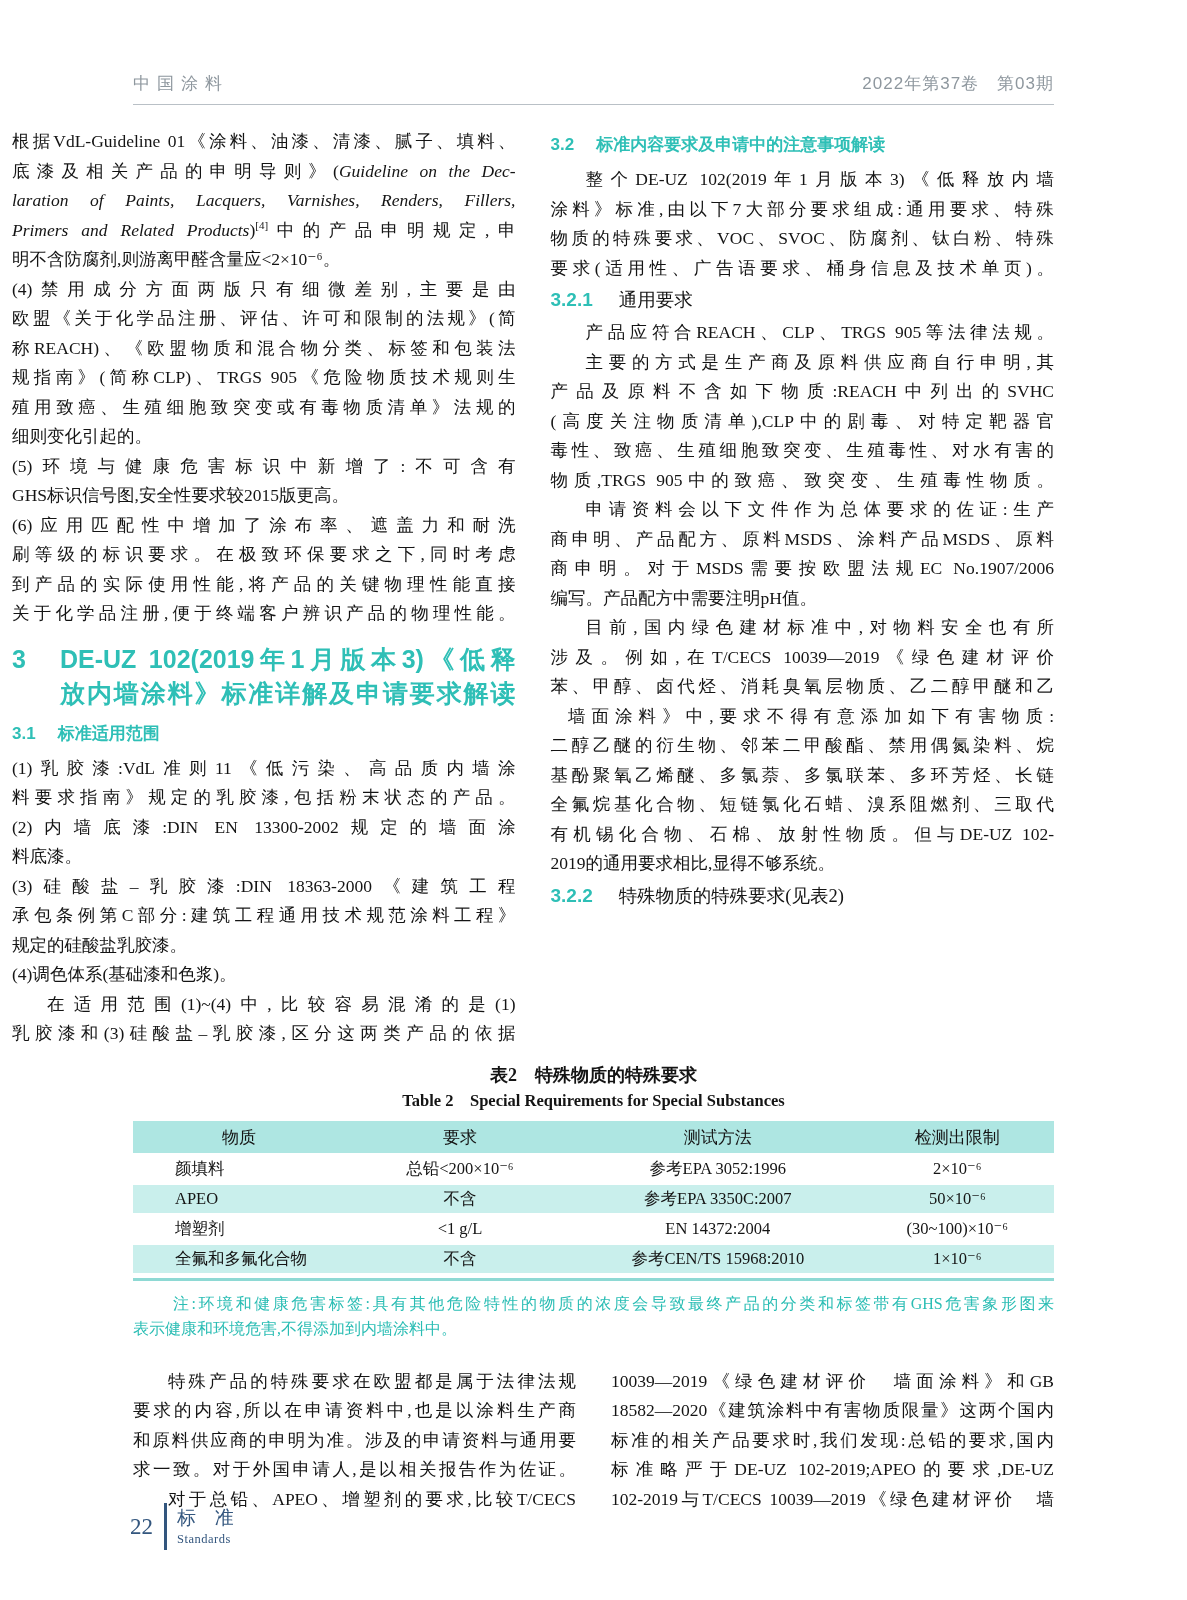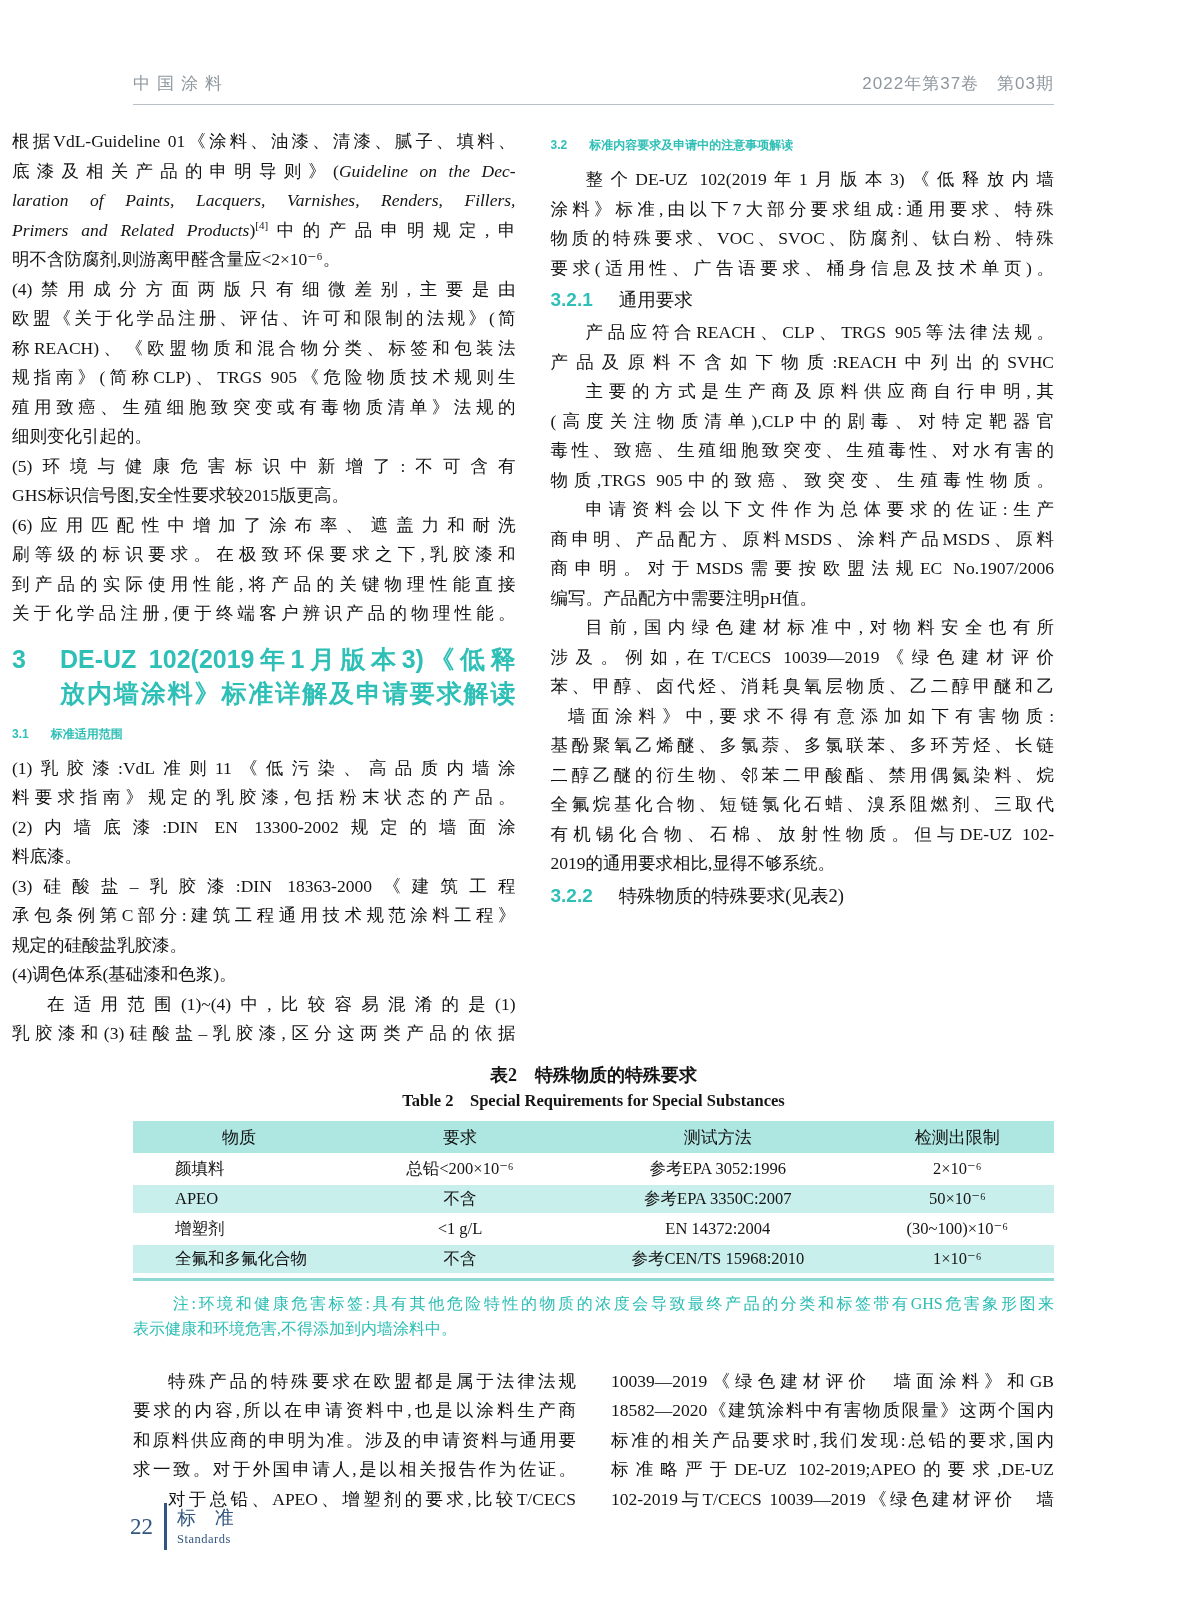--- a/index.html
+++ b/index.html
@@ -35,21 +35,21 @@
   .h3head{
     display:flex;color:#2ebfb6;font-family:"Liberation Sans","DejaVu Sans",sans-serif;
     font-weight:bold;font-size:25px;line-height:34px;margin:13px 0 9px;
   }
   .h3head .num{width:48px;flex:none;}
   .h3head .htext{flex:1;min-width:0;}
   .hline{display:block;text-align:justify;text-align-last:justify;}
   
   .h-sub{
     color:#2ebfb6;font-family:"Liberation Sans","DejaVu Sans",sans-serif;
-    font-weight:bold;font-size:12px;line-height:30px;margin:3px 0 5px;display:flex;
+    font-weight:bold;font-size:17px;line-height:30px;margin:3px 0 5px;display:flex;
   }
   .h-sub .num{margin-right:22px;flex:none;}
   .h-sub3{display:flex;font-size:19px;line-height:30px;margin:2px 0 3px;}
   .h-sub3 .num{
     color:#2ebfb6;font-family:"Liberation Sans","DejaVu Sans",sans-serif;
     font-weight:bold;margin-right:26px;flex:none;
   }
   .h-sub3 .title{color:#141414;font-size:18.5px;}
   
   .table-block{padding:0 133px;margin-top:14px;}
@@ -102,21 +102,21 @@
           <div class="tline short"><span>明不含防腐剂,则游离甲醛含量应&lt;2×10⁻⁶。</span></div>
           <div class="tline"><span>(4)禁用成分方面两版只有细微差别,主要是由</span></div>
           <div class="tline"><span>欧盟《关于化学品注册、评估、许可和限制的法规》(简</span></div>
           <div class="tline"><span>称REACH)、《欧盟物质和混合物分类、标签和包装法</span></div>
           <div class="tline"><span>规指南》(简称CLP)、TRGS 905《危险物质技术规则生</span></div>
           <div class="tline"><span>殖用致癌、生殖细胞致突变或有毒物质清单》法规的</span></div>
           <div class="tline short"><span>细则变化引起的。</span></div>
           <div class="tline"><span>(5)环境与健康危害标识中新增了:不可含有</span></div>
           <div class="tline short"><span>GHS标识信号图,安全性要求较2015版更高。</span></div>
           <div class="tline"><span>(6)应用匹配性中增加了涂布率、遮盖力和耐洗</span></div>
-          <div class="tline"><span>刷等级的标识要求。在极致环保要求之下,乳胶漆和</span></div>
+          <div class="tline"><span>刷等级的标识要求。在极致环保要求之下,同时考虑</span></div>
           <div class="tline"><span>到产品的实际使用性能,将产品的关键物理性能直接</span></div>
           <div class="tline"><span>关于化学品注册,便于终端客户辨识产品的物理性能。</span></div>
         </div>
 
       <div class="h3head">
         <span class="num">3</span>
         <span class="htext">
           <span class="hline">DE-UZ 102(2019年1月版本3)《低释</span>
           <span class="hline">放内墙涂料》标准详解及申请要求解读</span>
         </span>
@@ -155,37 +155,37 @@
           <div class="tline"><span>要求(适用性、广告语要求、桶身信息及技术单页)。</span></div>
         </div>
 
       <div class="h-sub3">
         <span class="num">3.2.1</span>
         <span class="title">通用要求</span>
       </div>
 
       <div>
           <div class="tline ind"><span>产品应符合REACH、CLP、TRGS 905等法律法规。</span></div>
+          <div class="tline ind"><span>主要的方式是生产商及原料供应商自行申明,其</span></div>
           <div class="tline"><span>产品及原料不含如下物质:REACH中列出的SVHC</span></div>
-          <div class="tline ind"><span>主要的方式是生产商及原料供应商自行申明,其</span></div>
           <div class="tline"><span>(高度关注物质清单),CLP中的剧毒、对特定靶器官</span></div>
           <div class="tline"><span>毒性、致癌、生殖细胞致突变、生殖毒性、对水有害的</span></div>
           <div class="tline"><span>物质,TRGS 905中的致癌、致突变、生殖毒性物质。</span></div>
           <div class="tline ind"><span>申请资料会以下文件作为总体要求的佐证:生产</span></div>
           <div class="tline"><span>商申明、产品配方、原料MSDS、涂料产品MSDS、原料</span></div>
           <div class="tline"><span>商申明。对于MSDS需要按欧盟法规EC No.1907/2006</span></div>
           <div class="tline short"><span>编写。产品配方中需要注明pH值。</span></div>
         </div>
       <div>
           <div class="tline ind"><span>目前,国内绿色建材标准中,对物料安全也有所</span></div>
           <div class="tline"><span>涉及。例如,在T/CECS 10039—2019《绿色建材评价</span></div>
           <div class="tline"><span>苯、甲醇、卤代烃、消耗臭氧层物质、乙二醇甲醚和乙</span></div>
           <div class="tline ind1"><span>墙面涂料》中,要求不得有意添加如下有害物质:</span></div>
+          <div class="tline"><span>二醇乙醚的衍生物、邻苯二甲酸酯、禁用偶氮染料、烷</span></div>
           <div class="tline"><span>基酚聚氧乙烯醚、多氯萘、多氯联苯、多环芳烃、长链</span></div>
-          <div class="tline"><span>二醇乙醚的衍生物、邻苯二甲酸酯、禁用偶氮染料、烷</span></div>
           <div class="tline"><span>全氟烷基化合物、短链氯化石蜡、溴系阻燃剂、三取代</span></div>
           <div class="tline"><span>有机锡化合物、石棉、放射性物质。但与DE-UZ 102-</span></div>
           <div class="tline short"><span>2019的通用要求相比,显得不够系统。</span></div>
         </div>
 
       <div class="h-sub3">
         <span class="num">3.2.2</span>
         <span class="title">特殊物质的特殊要求(见表2)</span>
       </div>
     </div>

